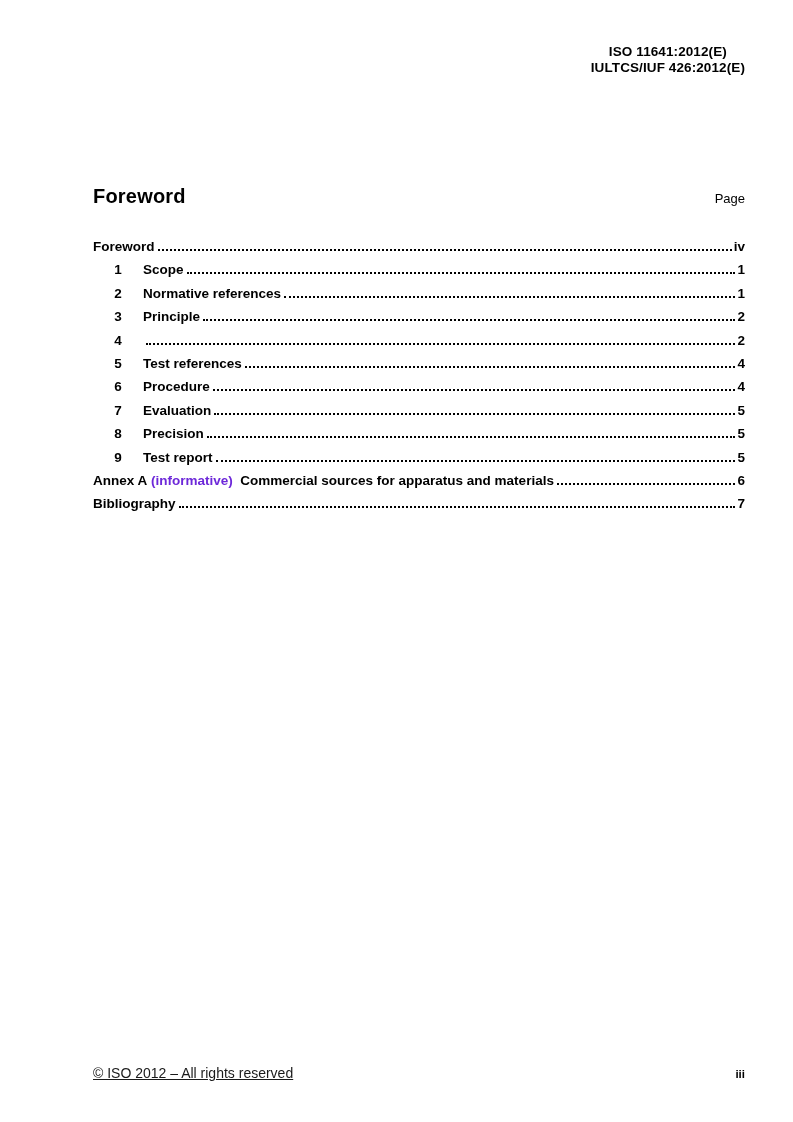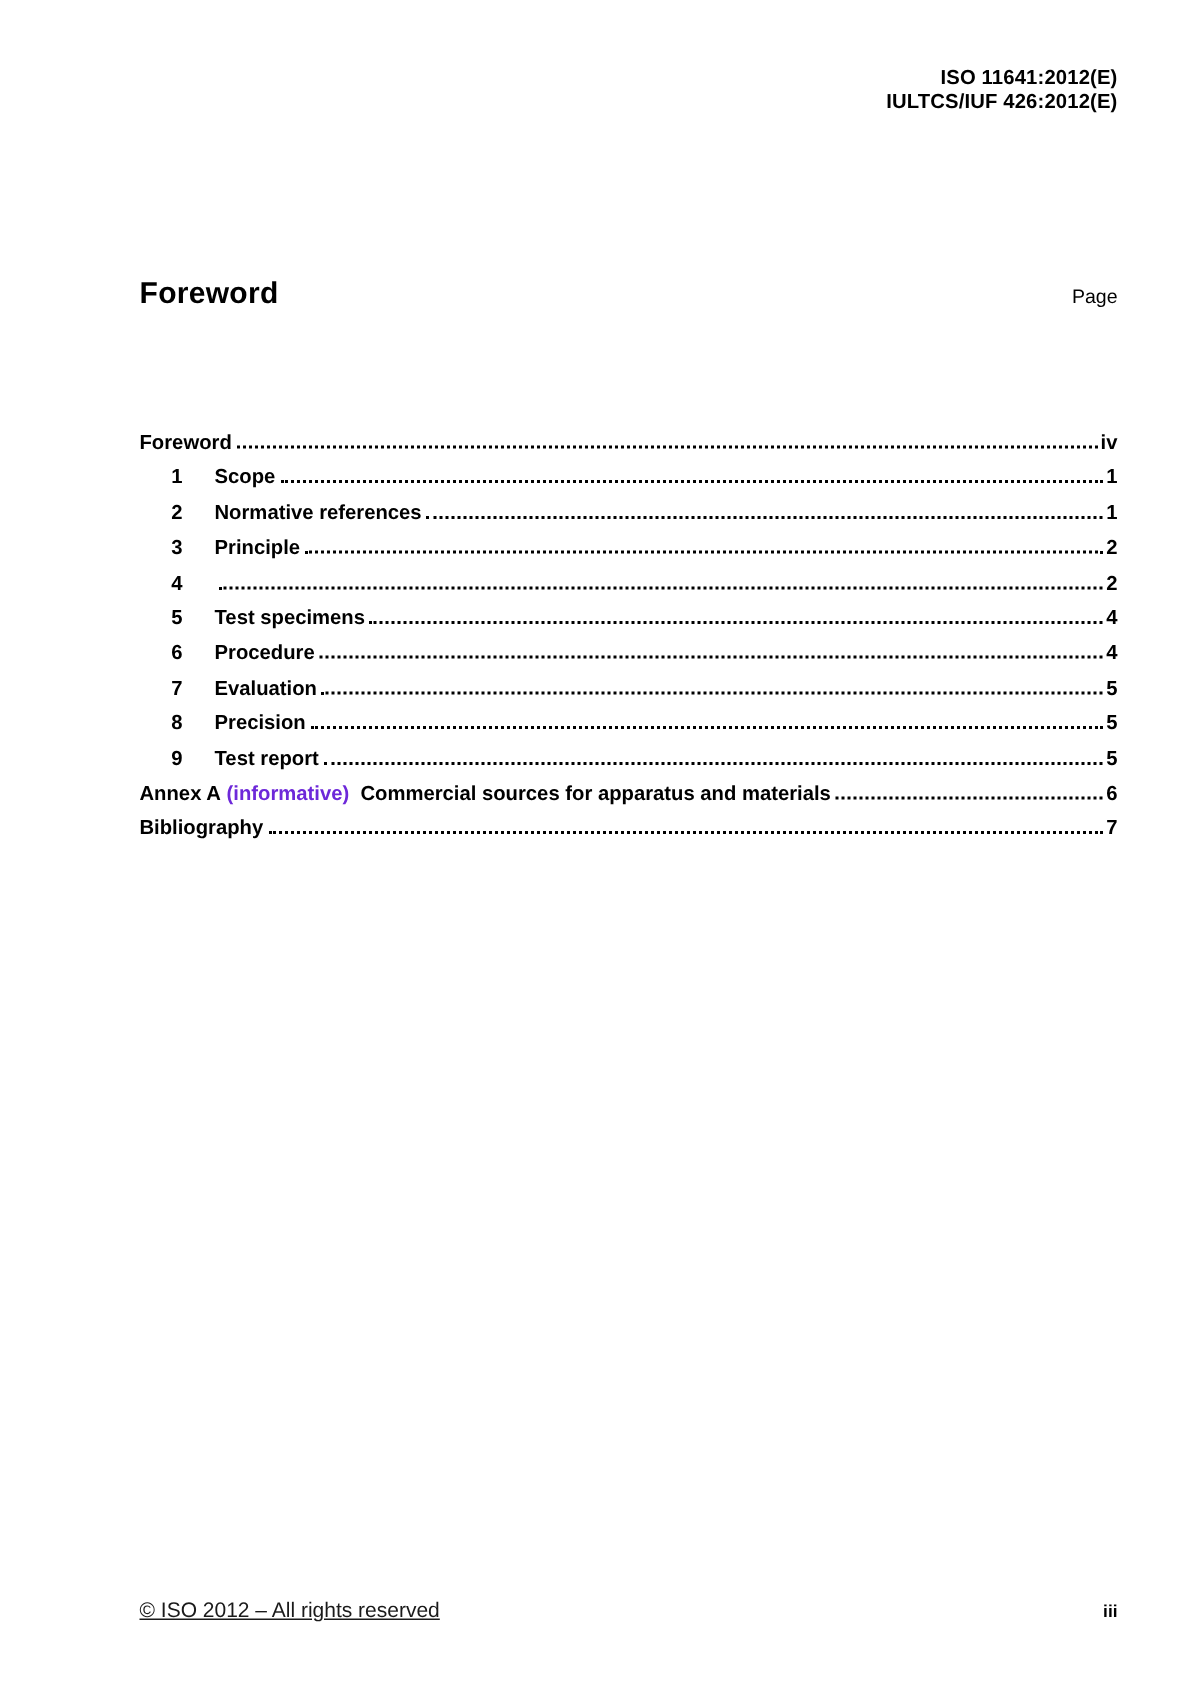--- a/index.html
+++ b/index.html
@@ -15,21 +15,21 @@
   .page {
     position: absolute;
     inset: 0;
     background: #ffffff;
   }
   
   .doc-header {
     position: absolute;
     top: 44px;
     right: 48px;
-    text-align: right;
+    text-align: center;
     font-size: 13.5px;
     font-weight: bold;
     line-height: 16px;
     letter-spacing: 0.1px;
   }
   
   .heading-row {
     position: absolute;
     left: 93px;
     right: 48px;
@@ -74,21 +74,20 @@
   }
   .leader {
     flex: 1 1 auto;
     min-width: 12px;
     height: 0;
     border-bottom: 2px dotted #000;
     margin: 0 2px 0 3px;
   }
   .toc-page {
     flex: 0 0 auto;
-    margin-top: 48px;
   }
   
   .footer {
     position: absolute;
     left: 93px;
     right: 48px;
     top: 1065px;
     display: flex;
     justify-content: space-between;
     align-items: baseline;
@@ -144,21 +143,21 @@
         <span class="leader"></span>
         <span class="toc-page">2</span>
       </div>
       <div class="toc-row">
         <span class="toc-num">4</span>
         <span class="leader"></span>
         <span class="toc-page">2</span>
       </div>
       <div class="toc-row">
         <span class="toc-num">5</span>
-        <span class="toc-part bold">Test specimens</span>
+        <span class="toc-part bold">Test references</span>
         <span class="leader"></span>
         <span class="toc-page">4</span>
       </div>
       <div class="toc-row">
         <span class="toc-num">6</span>
         <span class="toc-part bold">Procedure</span>
         <span class="leader"></span>
         <span class="toc-page">4</span>
       </div>
       <div class="toc-row">

